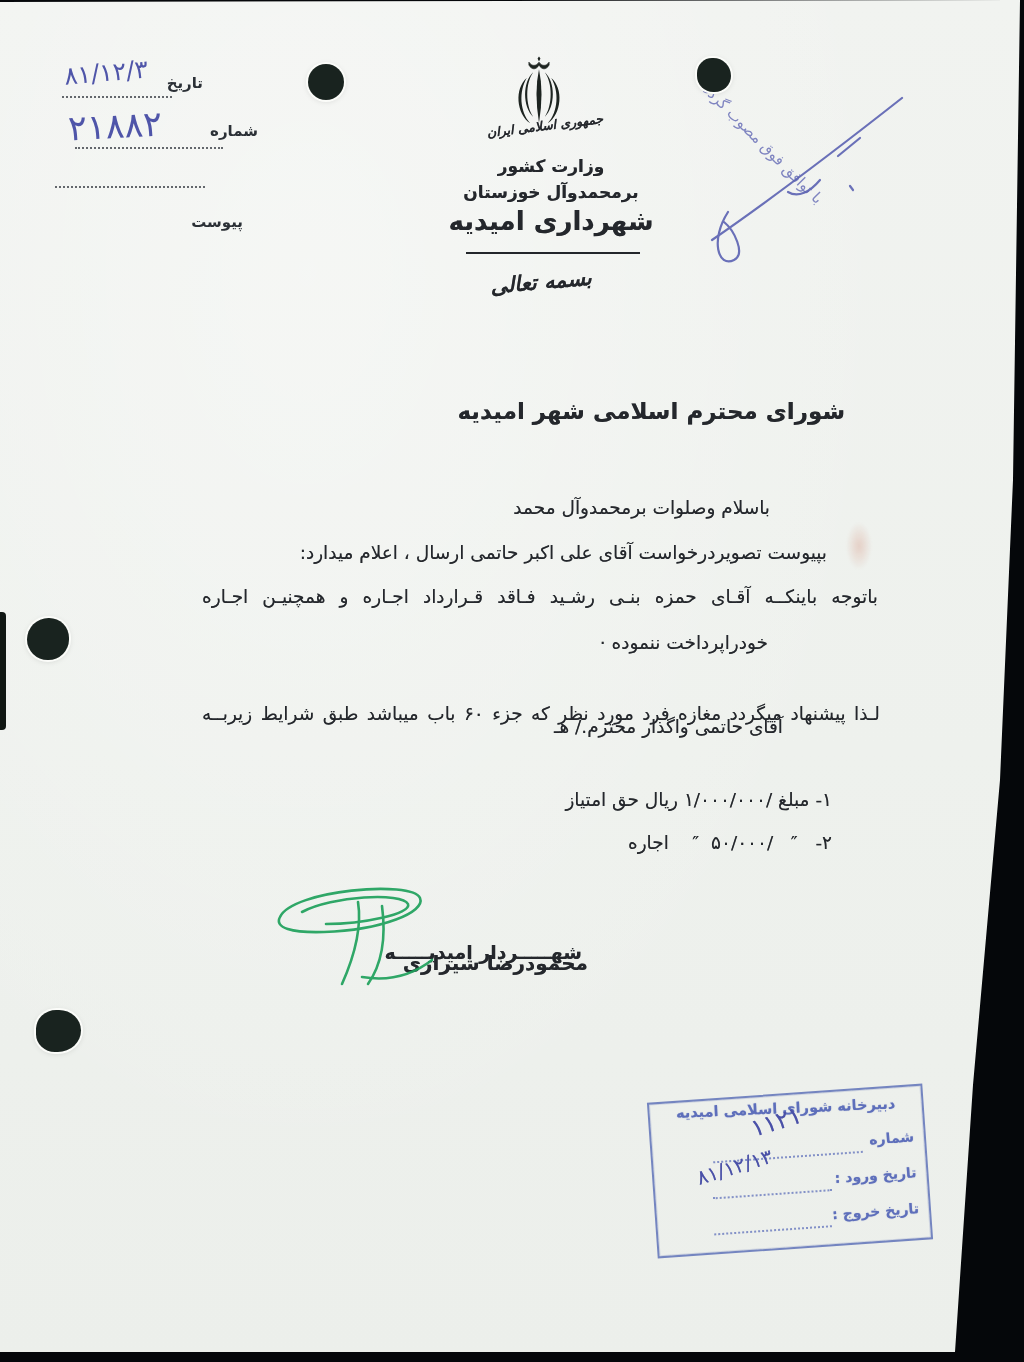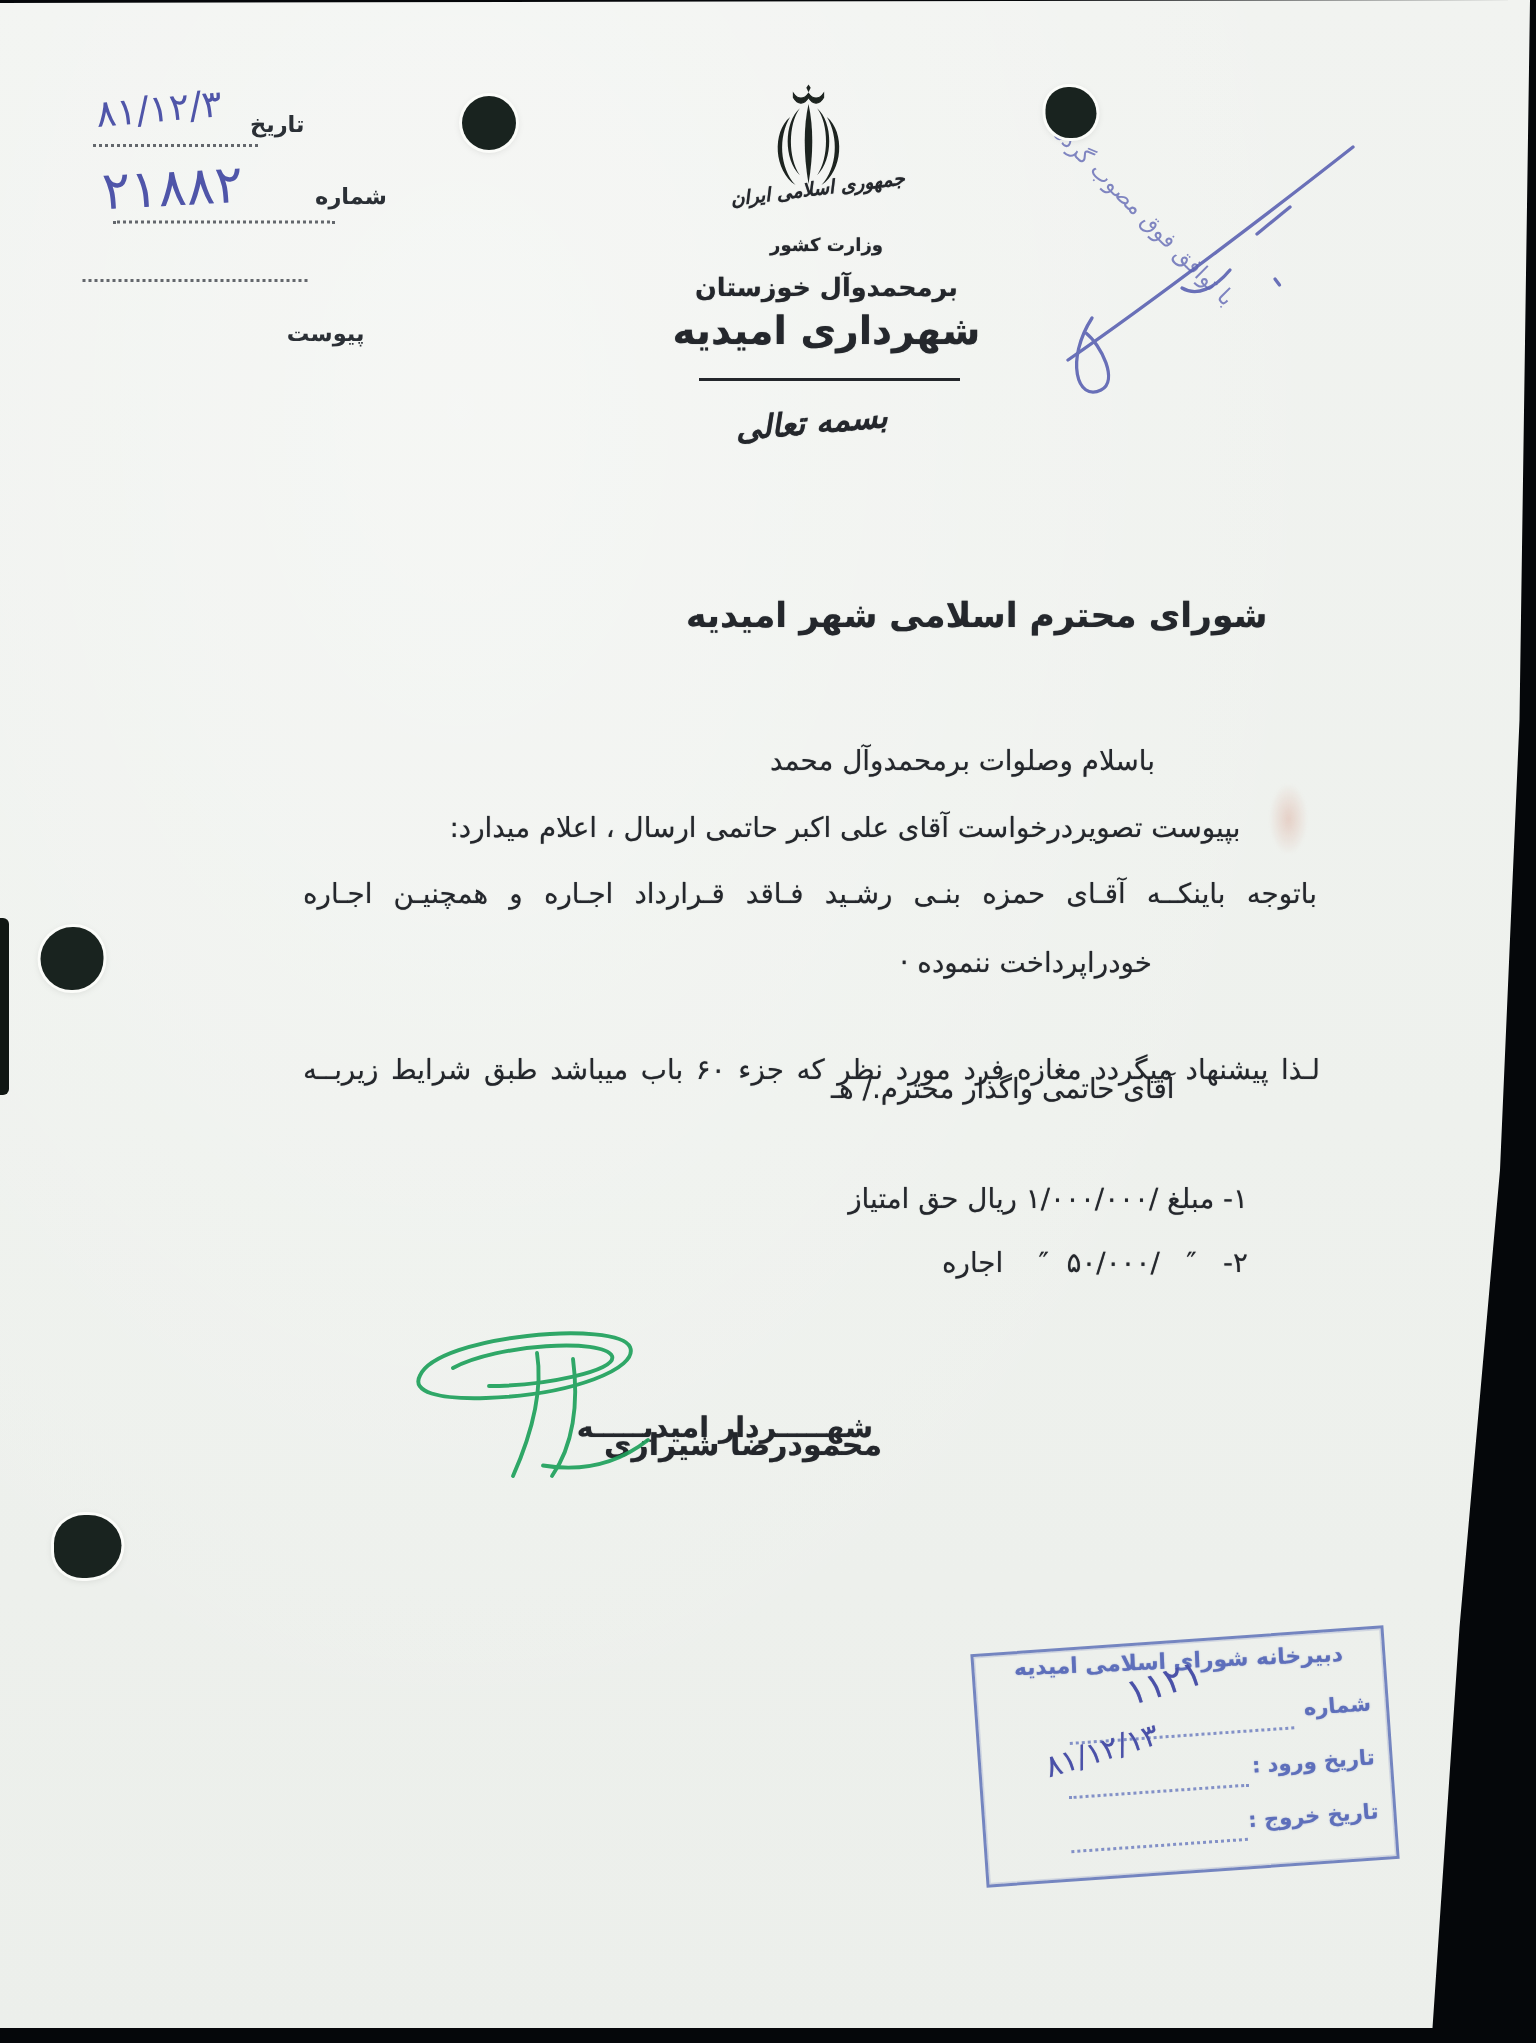--- a/index.html
+++ b/index.html
@@ -59,21 +59,21 @@
       <path d="M36,12 C40,19 46,19 50,12 C54,19 60,19 64,12 L64,8 C60,14 54,14 50,8 C46,14 40,14 36,8 Z" stroke-width="1"></path>
       <path d="M50,0 l2,3 -2,4 -2,-4 Z" stroke-width="0"></path>
       <path d="M50,18 Q43,50 50,92 Q57,50 50,18 Z" stroke-width="0"></path>
       <path d="M42,22 C27,35 27,70 42,84 C31,68 31,37 42,22 Z" stroke-width="0"></path>
       <path d="M33,30 C16,44 18,80 38,93 C23,77 22,48 33,30 Z" stroke-width="0"></path>
       <path d="M58,22 C73,35 73,70 58,84 C69,68 69,37 58,22 Z" stroke-width="0"></path>
       <path d="M67,30 C84,44 82,80 62,93 C77,77 78,48 67,30 Z" stroke-width="0"></path>
     </g>
   </svg>
   <div class="abs fa print" style="left:470px;top:118px;width:150px;text-align:center;font-size:12.5px;font-style:italic;font-weight:600;transform:rotate(-7deg);">جمهوری اسلامی ایران</div>
-  <div class="abs fa print bold" style="left:441px;top:156px;width:220px;text-align:center;font-size:12px;">وزارت کشور</div>
+  <div class="abs fa print bold" style="left:441px;top:156px;width:220px;text-align:center;font-size:17px;">وزارت کشور</div>
   <div class="abs fa print bold" style="left:441px;top:182px;width:220px;text-align:center;font-size:17px;">برمحمدوآل خوزستان</div>
   <div class="abs fa print bold" style="left:441px;top:206px;width:220px;text-align:center;font-size:26px;">شهرداری امیدیه</div>
   <div class="abs" style="left:466px;top:252px;width:174px;height:2px;background:#23262b;"></div>
   <div class="abs fa print" style="left:441px;top:270px;width:200px;text-align:center;font-size:21px;font-style:italic;font-weight:700;transform:rotate(-5deg);">بسمه تعالی</div>
 
   <div class="abs fa" style="left:613px;top:135px;width:300px;text-align:center;font-size:15px;letter-spacing:1px;color:#6b71b8;opacity:.85;transform:rotate(45deg);">با توافق فوق مصوب گردد</div>
   <svg class="abs" style="left:630px;top:60px;" width="300" height="230" viewBox="0 0 300 230">
     <g fill="none" stroke="#5b62b2" stroke-width="2.2" stroke-linecap="round" opacity=".9">
       <path d="M272,38 C225,75 140,140 82,180"></path>
       <path d="M98,152 C80,180 88,208 104,200 C116,194 104,170 94,162"></path>

